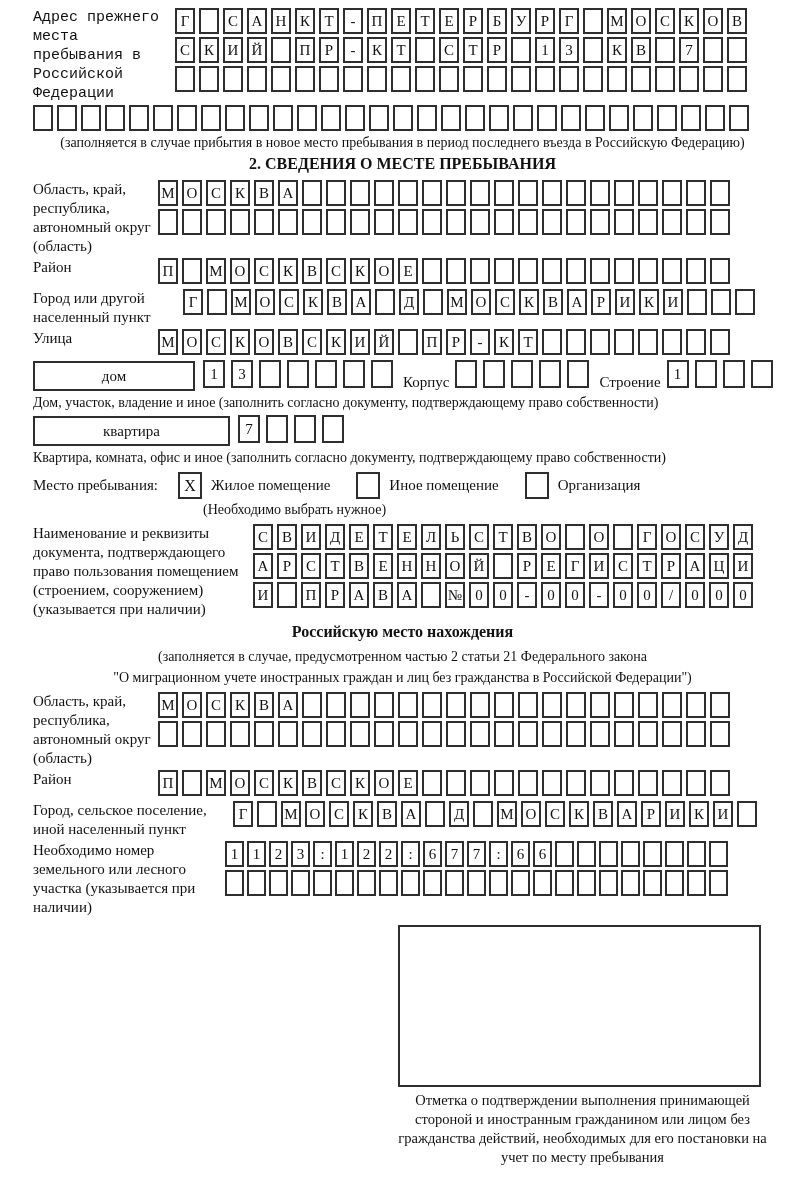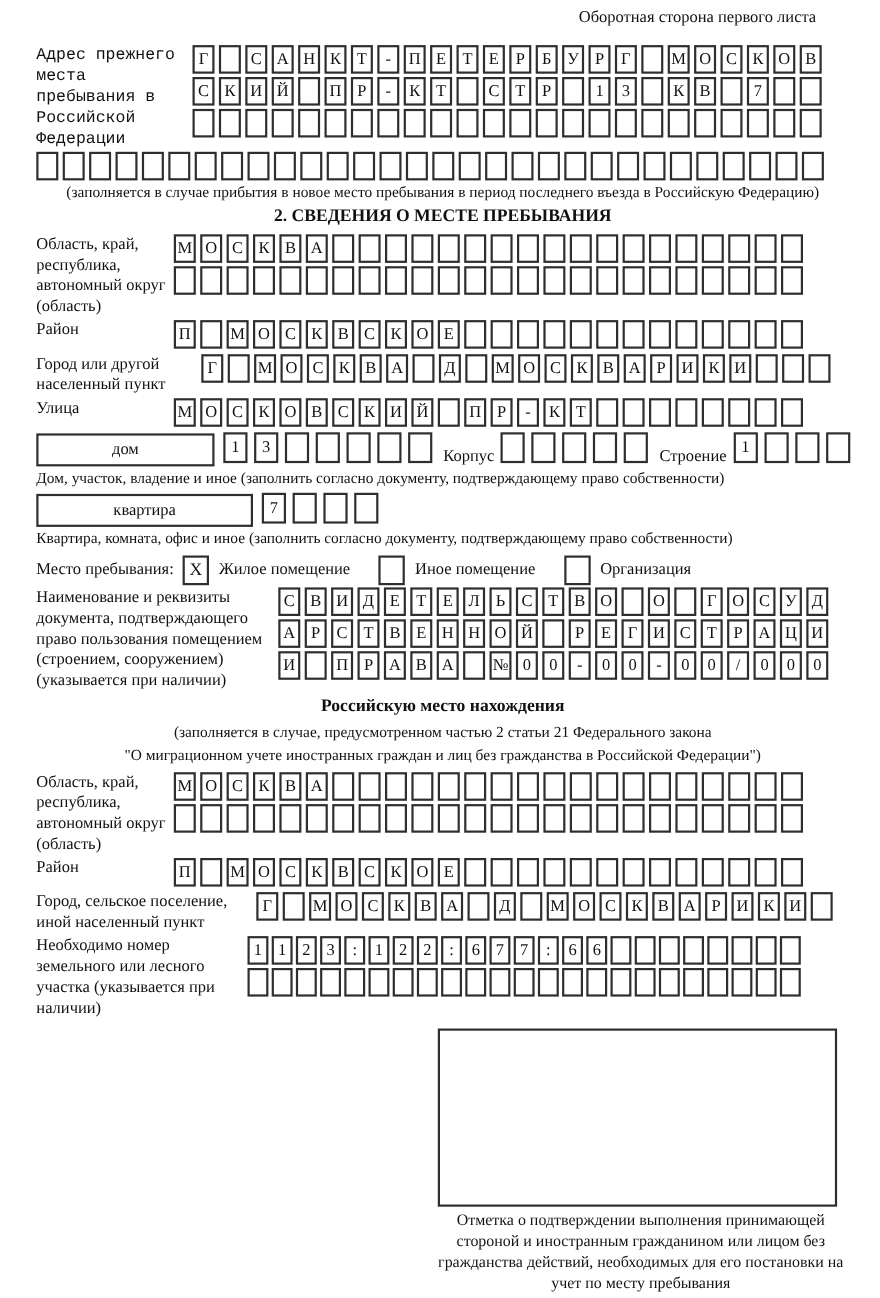--- a/index.html
+++ b/index.html
@@ -47,21 +47,21 @@
   .namebox{
     box-sizing:border-box;height:30px;border:2px solid #2e2e2e;
     text-align:center;font-size:15px;line-height:26px;flex-shrink:0;
   }
   .w162{width:162px;}
   .w197{width:197px;}
   .houserow{align-items:flex-end;margin-bottom:3px;}
   .inlbl{font-size:15px;margin:0 6px 0 10px;white-space:nowrap;}
   .gapcells{margin-left:8px;}
   .stayrow{align-items:center;margin-top:4px;margin-bottom:2px;}
-  .staylbl{font-size:15px;margin-right:8px;white-space:nowrap;font-family:Liberation Serif, serif;}
+  .staylbl{font-size:15px;margin-right:20px;white-space:nowrap;font-family:Liberation Serif, serif;}
   .chk{
     box-sizing:border-box;width:24px;height:27px;border:2px solid #2e2e2e;
     text-align:center;font-size:16px;line-height:23px;flex-shrink:0;
   }
   .optlbl{font-size:15px;margin:0 26px 0 9px;white-space:nowrap;}
   .staynote{margin-left:170px;margin-bottom:6px;}
   .stampbox{
     box-sizing:border-box;
     margin:8px 0 4px 365px;
     width:363px;height:162px;
@@ -72,21 +72,20 @@
     text-align:center;
     font-size:14.5px;line-height:19px;
   }
   .mb6{margin-bottom:6px;}
 </style>
 </head>
 <body>
 
 <div class="sheet">
 
-  <div class="hdr">Оборотная сторона первого листа</div>
 
   <div class="frow">
     <div class="lbl w142">Адрес прежнего места пребывания в Российской Федерации</div>
     <div class="grid">
       <div class="cellrow">
           <span class="cell">Г</span>
           <span class="cell"></span>
           <span class="cell">С</span>
           <span class="cell">А</span>
           <span class="cell">Н</span>
@@ -390,20 +389,21 @@
 
   <div class="frow stayrow">
     <span class="staylbl">Место пребывания:</span>
     <span class="chk">X</span>
     <span class="optlbl">Жилое помещение</span>
     <span class="chk"></span>
     <span class="optlbl">Иное помещение</span>
     <span class="chk"></span>
     <span class="optlbl">Организация</span>
   </div>
+  <div class="note staynote">(Необходимо выбрать нужное)</div>
 
   <div class="frow">
     <div class="lbl w220">Наименование и реквизиты документа, подтверждающего право пользования помещением (строением, сооружением) (указывается при наличии)</div>
     <div class="grid">
       <div class="cellrow">
           <span class="cell">С</span>
           <span class="cell">В</span>
           <span class="cell">И</span>
           <span class="cell">Д</span>
           <span class="cell">Е</span>

